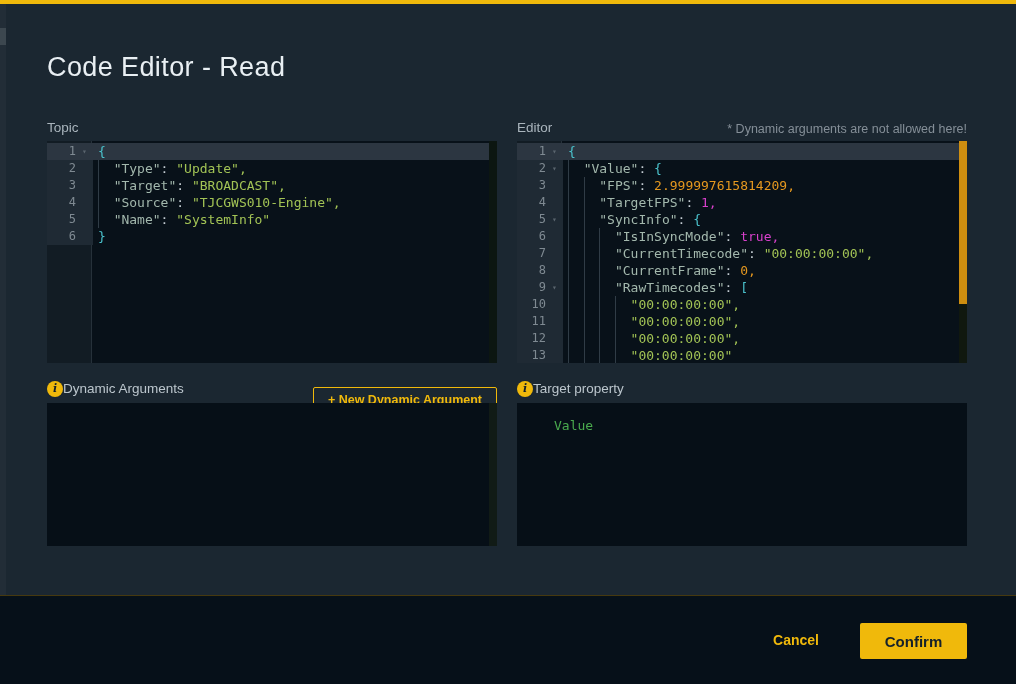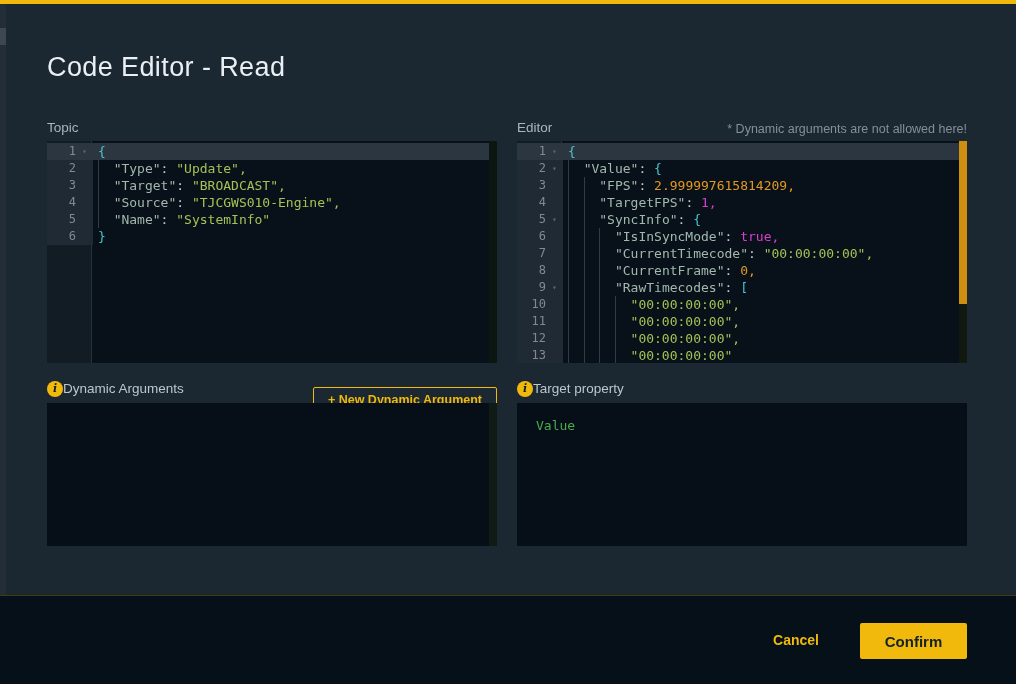--- a/index.html
+++ b/index.html
@@ -60,21 +60,21 @@
   .sec-header{position:absolute;top:375px;width:450px;height:27px;display:flex;align-items:center;}
   .info-icon{width:16px;height:16px;border-radius:50%;background:var(--accent);color:#16212b;
     font-family:"DejaVu Serif",serif;font-style:italic;font-weight:bold;font-size:11px;
     display:inline-flex;align-items:center;justify-content:center;flex:none;}
   .sec-label{font-size:13.5px;color:#bcc6cd;}
   .new-arg-btn{position:absolute;right:0;top:12px;height:26px;padding:0 14px;background:transparent;
     border:1px solid var(--accent);border-radius:2px;color:var(--accent);font-family:"Liberation Sans",sans-serif;
     font-size:12.5px;font-weight:600;cursor:pointer;}
   .panel{position:absolute;top:403px;width:450px;height:143px;background:var(--panel-bg);overflow:hidden;}
   .panel .strip{position:absolute;right:0;top:0;bottom:0;width:8px;background:#111b16;}
-  .return-value{padding:15px 0 0 19px;font-family:"DejaVu Sans Mono",monospace;font-size:13px;color:var(--return-green);}
+  .return-value{padding:15px 0 0 19px;font-family:"DejaVu Sans Mono",monospace;font-size:13px;color:var(--return-green);margin-left:18px;}
 
   .footer{position:absolute;left:0;top:595px;width:1016px;height:89px;background:var(--footer-bg);border-top:1px solid #46390f;}
   .cancel-btn{position:absolute;right:197px;top:50%;transform:translateY(-50%);background:none;border:none;
     color:var(--accent);font-family:"Liberation Sans",sans-serif;font-size:14px;font-weight:700;cursor:pointer;}
   .confirm-btn{position:absolute;right:49px;top:27px;width:107px;height:36px;background:var(--accent);
     border:none;border-radius:2px;color:#15212b;font-family:"Liberation Sans",sans-serif;font-size:15px;font-weight:700;cursor:pointer;}
 </style>
 </head>
 <body>
 

